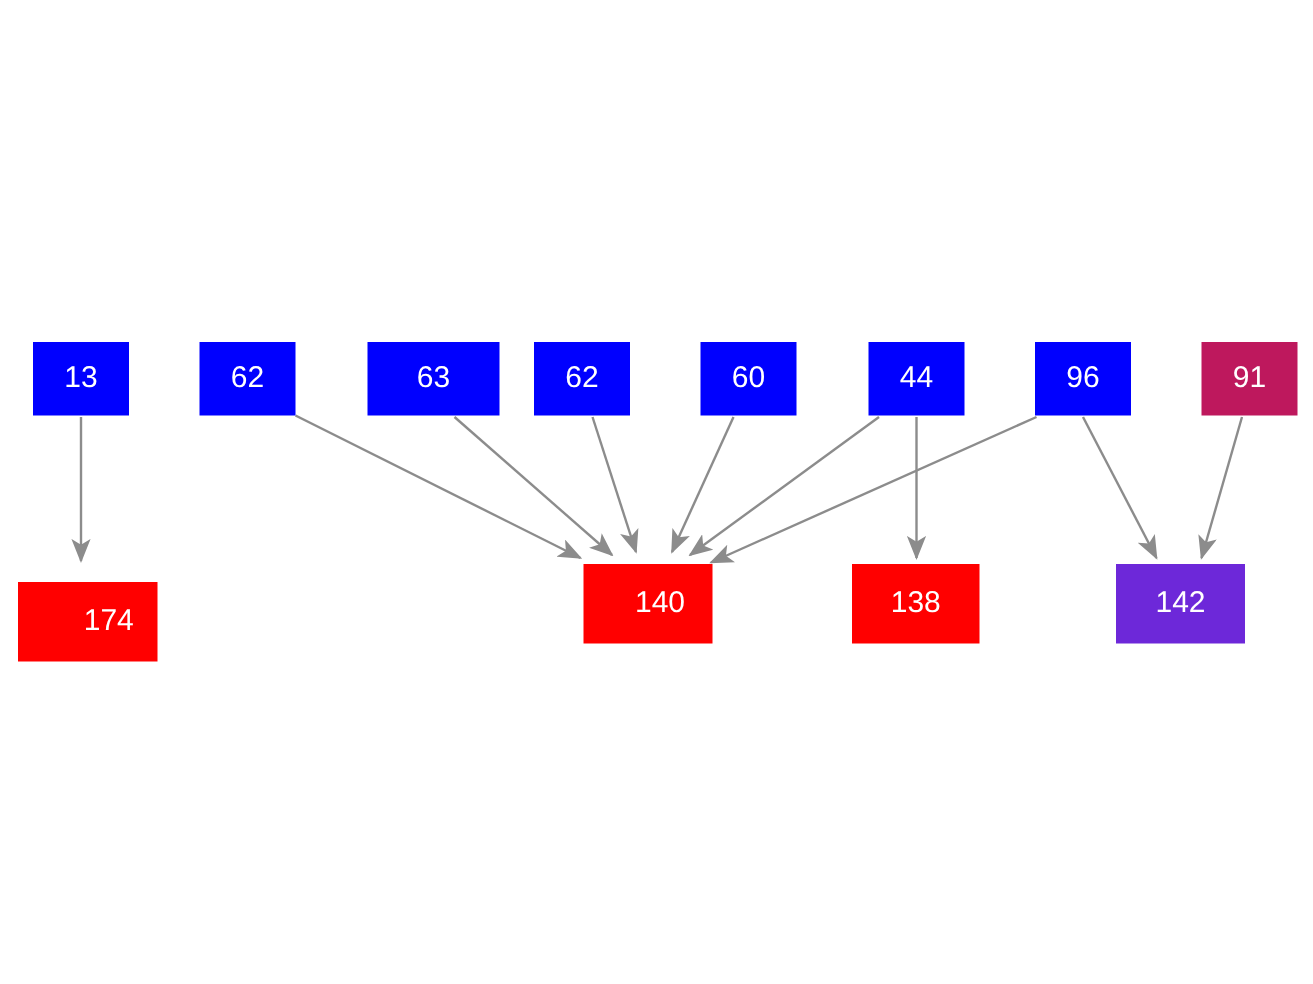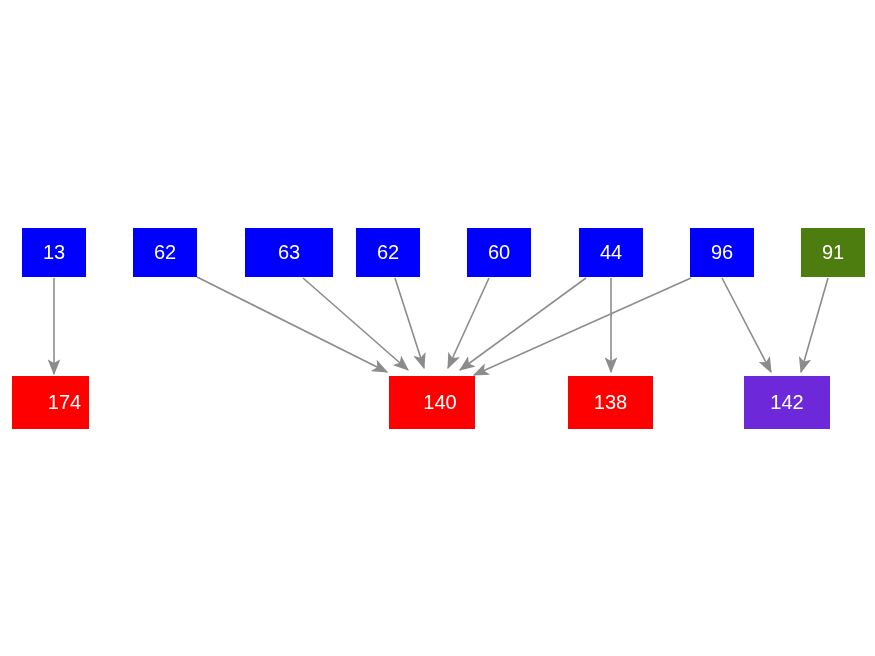--- a/index.html
+++ b/index.html
@@ -83,24 +83,24 @@
       </div>
       <div class="node" style="left: 467px; top: 228px; width: 64px; height: 49px; background: rgb(0, 0, 255);">
         <span class="node-label">60</span>
       </div>
       <div class="node" style="left: 579px; top: 228px; width: 64px; height: 49px; background: rgb(0, 0, 255);">
         <span class="node-label">44</span>
       </div>
       <div class="node" style="left: 690px; top: 228px; width: 64px; height: 49px; background: rgb(0, 0, 255);">
         <span class="node-label">96</span>
       </div>
-      <div class="node" style="left: 801px; top: 228px; width: 64px; height: 49px; background: #4d7c0f;">
+      <div class="node" style="left: 801px; top: 228px; width: 64px; height: 49px; background: #be185d;">
         <span class="node-label">91</span>
       </div>
-      <div class="node" style="left: 12px; top: 376px; width: 77px; height: 53px; background: rgb(255, 0, 0); padding-left: 28px;">
+      <div class="node" style="left: 12px; top: 388px; width: 93px; height: 53px; background: rgb(255, 0, 0); padding-left: 28px;">
         <span class="node-label">174</span>
       </div>
       <div class="node" style="left: 389px; top: 376px; width: 86px; height: 53px; background: rgb(255, 0, 0); padding-left: 16px;">
         <span class="node-label">140</span>
       </div>
       <div class="node" style="left: 568px; top: 376px; width: 85px; height: 53px; background: rgb(255, 0, 0);">
         <span class="node-label">138</span>
       </div>
       <div class="node" style="left: 744px; top: 376px; width: 86px; height: 53px; background: #6d28d9;">
         <span class="node-label">142</span>

